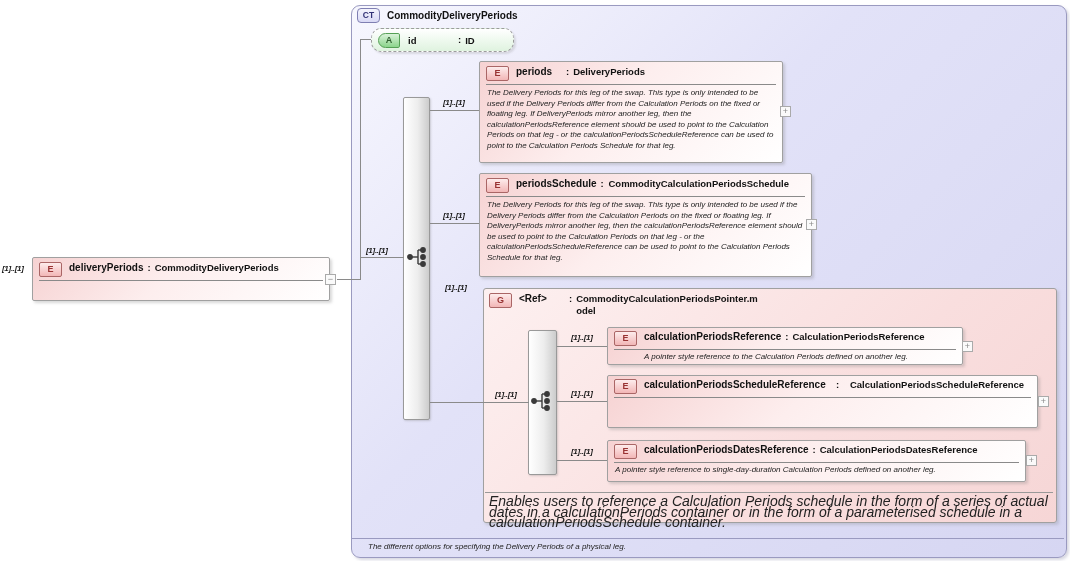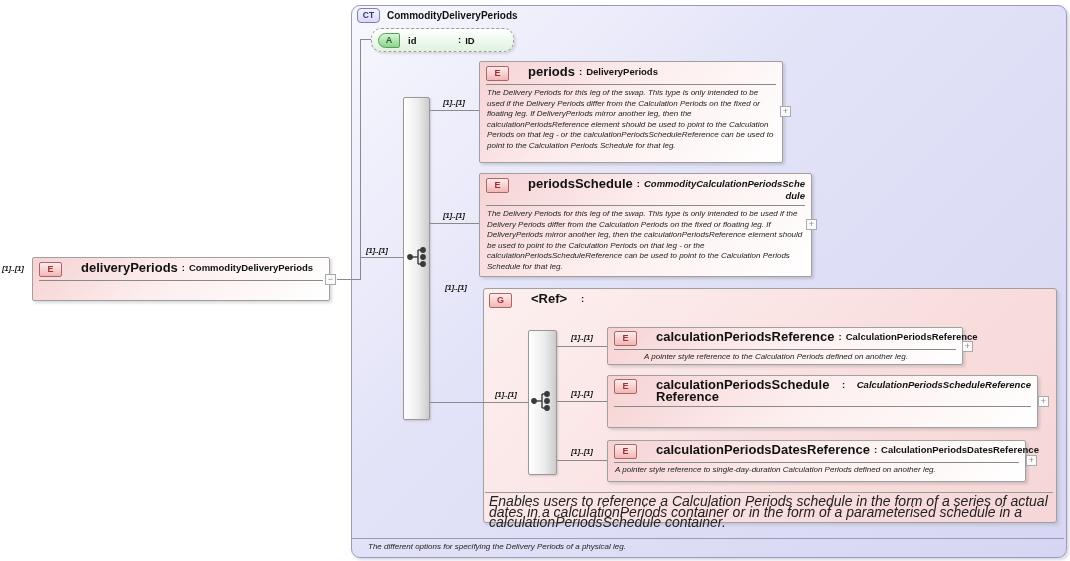--- a/index.html
+++ b/index.html
@@ -60,25 +60,25 @@
   }
 
   
   .ebox {
     position:absolute; box-sizing:border-box;
     background:linear-gradient(135deg,#f6d2d2 0%,#fdeeee 45%,#ffffff 100%);
     border:1px solid #a0a0a0; border-radius:2px;
     box-shadow:2px 2px 3px rgba(120,120,120,.28);
   }
   .etitle { display:flex; align-items:flex-start; padding:4px 6px 2px 6px; }
-  .nm { font-size:13px; font-weight:bold; color:#111; white-space:nowrap; line-height:12px;margin-left:12px; }
+  .nm { font-size:10px; font-weight:bold; color:#111; white-space:nowrap; line-height:12px; }
   .co { font-size:9.5px; font-weight:bold; color:#111; margin:0 4px; line-height:12px; }
   .ty { font-size:9.5px; font-weight:bold; color:#111; line-height:12px; }
   .wrap { white-space:normal; word-break:break-all; }
-  .center { text-align:right;font-style:italic; }
+  .center { text-align:center; }
   .esep { height:1px; background:#8a8a8a; margin:1px 6px 0 6px; }
   .eann { font-size:8px; font-style:italic; color:#222; line-height:10.5px; padding:3px 7px 0 7px; }
 
   
   .bar {
     position:absolute; border:1px solid #999; border-radius:2px;
     background:linear-gradient(90deg,#ffffff 0%,#ededed 55%,#cccccc 100%);
     box-shadow:1px 1px 2px rgba(120,120,120,.3); box-sizing:border-box;
   }
   .choice-icon { position:absolute; }
@@ -190,20 +190,21 @@
       <span class="ty wrap center" style="width:182px;">CommodityCalculationPeriodsSchedule</span>
     </div>
     <div class="esep"></div>
     <div class="eann">The Delivery Periods for this leg of the swap. This type is only intended to be used if the Delivery Periods differ from the Calculation Periods on the fixed or floating leg. If DeliveryPeriods mirror another leg, then the calculationPeriodsReference element should be used to point to the Calculation Periods on that leg - or the calculationPeriodsScheduleReference can be used to point to the Calculation Periods Schedule for that leg.</div>
   </div>
 
   <div class="group-header">
     <div class="g-badge">G</div>
     <span class="nm" style="min-width:46px;">&lt;Ref&gt;</span>
     <span class="co">:</span>
+    <span class="ty wrap" style="width:186px;">CommodityCalculationPeriodsPointer.model</span>
   </div>
   <div class="group-sep"></div>
   <div class="group-footer">Enables users to reference a Calculation Periods schedule in the form of a series of actual dates in a calculationPeriods container or in the form of a parameterised schedule in a calculationPeriodsSchedule container.</div>
 
   <div class="ebox" style="left:607px; top:327px; width:356px; height:38px;">
     <div class="etitle" style="padding-top:3px;">
       <div class="e-badge">E</div>
       <span class="nm">calculationPeriodsReference</span>
       <span class="co">:</span>
       <span class="ty">CalculationPeriodsReference</span>

